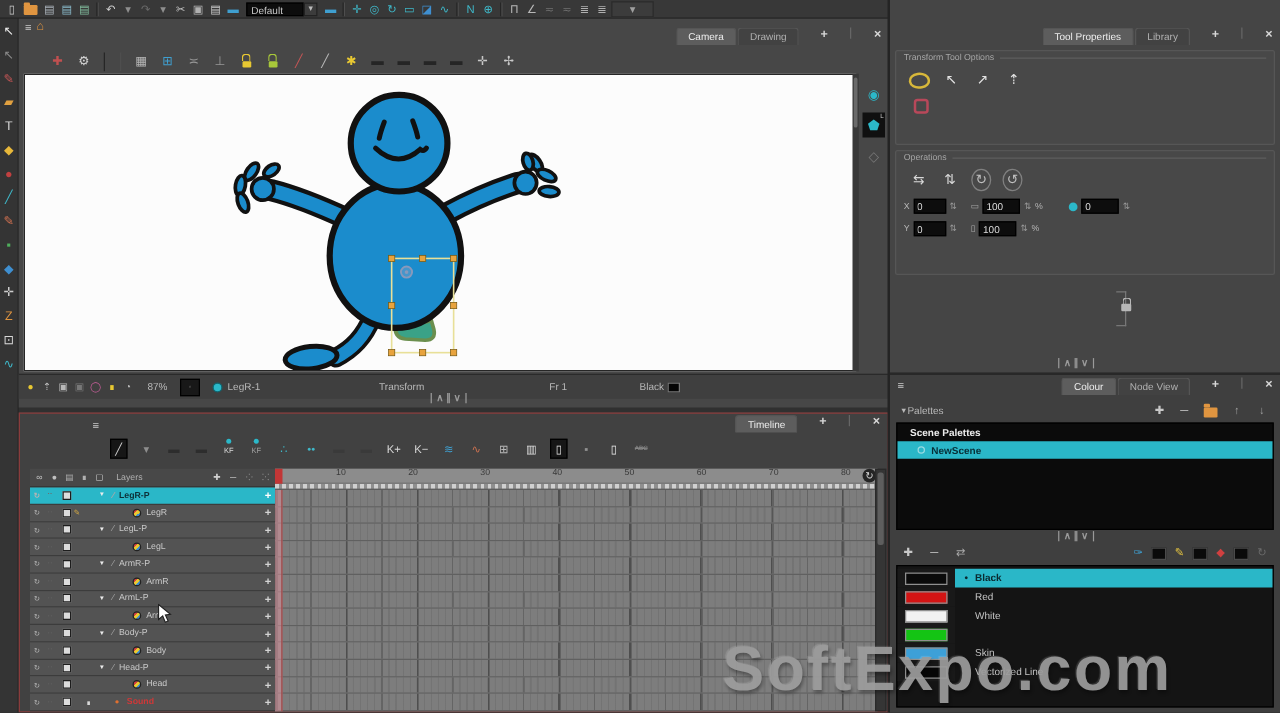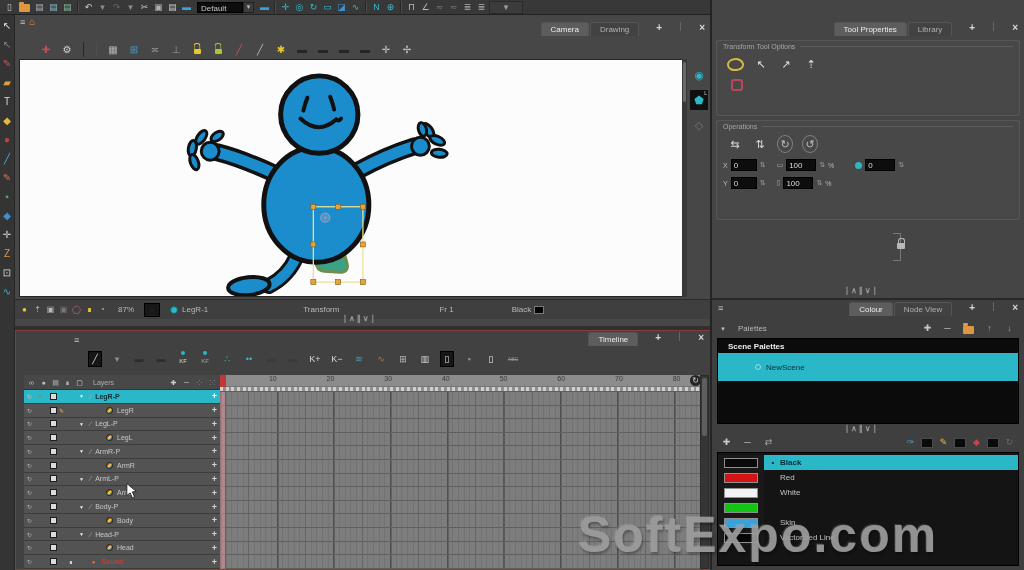--- a/index.html
+++ b/index.html
@@ -77,25 +77,25 @@
   .tp-row{display:flex;align-items:center;gap:3px;font-size:7px;color:#b8b8b8;margin-top:6px}
   .valbox{background:#0d0d0d;color:#dcdcdc;border:1px solid #000;height:12px;font-size:8px;font-family:"Liberation Sans",sans-serif;padding:0 2px;width:30px}
   .spin{color:#999;font-size:7px}
   .scale-link{position:absolute;right:118px;top:112px;width:8px;height:28px;border-top:1px solid #777;border-right:1px solid #777;border-bottom:1px solid #777}
   .mini-lock{position:absolute;right:114px;top:122px;width:8px;height:6px;background:#b8b8b8;border-radius:1px}
   .mini-lock::before{content:"";position:absolute;top:-5px;left:1px;width:5px;height:5px;border:1px solid #b8b8b8;border-bottom:none;border-radius:3px 3px 0 0}
   .rot-dot{width:7px;height:7px;border-radius:50%;background:#2bb8c9;margin-left:18px}
   
   #colour-panel{position:absolute;left:0;top:298px;right:0;bottom:0;background:#3f3f3f;border-top:2px solid #282828}
   .cp-menu{position:absolute;left:6px;top:3px;font-size:9px;color:#c8c8c8}
-  .palettes-row{position:absolute;left:0;top:22px;width:100%;display:flex;align-items:center;padding:0 8px;font-size:8px;color:#b8b8b8;gap:12px}
+  .palettes-row{position:absolute;left:0;top:22px;width:100%;display:flex;align-items:center;padding:0 8px;font-size:8px;color:#b8b8b8;gap:0}
   .palettes-row .icons{margin-left:auto;display:flex;gap:7px}
   .pal-box{position:absolute;left:5px;top:38px;width:302px;height:86px;background:#0b0b0b;border:1px solid #000}
   .pal-group{color:#ececec;font-size:8px;font-weight:bold;padding:3px 0 2px 10px}
-  .pal-item{height:28px;background:#2ab7c8;display:flex;align-items:center;gap:5px;padding-left:37px;font-size:8px;color:#083038;font-weight:normal}
+  .pal-item{height:14px;background:#2ab7c8;display:flex;align-items:center;gap:5px;padding-left:16px;font-size:8px;color:#083038;font-weight:bold}
   .pal-item .ring{width:6px;height:6px;border:1px solid #9adbe2;border-radius:50%}
   .colour-toolbar{position:absolute;left:0;top:136px;width:100%;display:flex;align-items:center;padding:0 8px}
   .colour-toolbar .right{margin-left:auto;display:flex;gap:4px;align-items:center}
   .colour-toolbar .left{display:flex;gap:8px}
   .ticon.sw{width:12px;min-width:12px;height:10px;background:#0a0a0a;border:1px solid #4a4a4a}
   .swatch-list{position:absolute;left:5px;top:152px;width:302px;bottom:4px;background:#141414;border:1px solid #000;display:flex;flex-direction:column;padding-top:2px}
   .swatch-row{height:15px;display:flex;align-items:stretch;flex:none}
   .swcol{width:46px;background:#191919;display:flex;align-items:center;justify-content:center;flex:none}
   .sw-chip{width:34px;height:10px;border:1px solid #909090}
   .namecol{flex:1;display:flex;align-items:center;gap:4px;padding-left:6px;font-size:8px;color:#c4c4c4}

